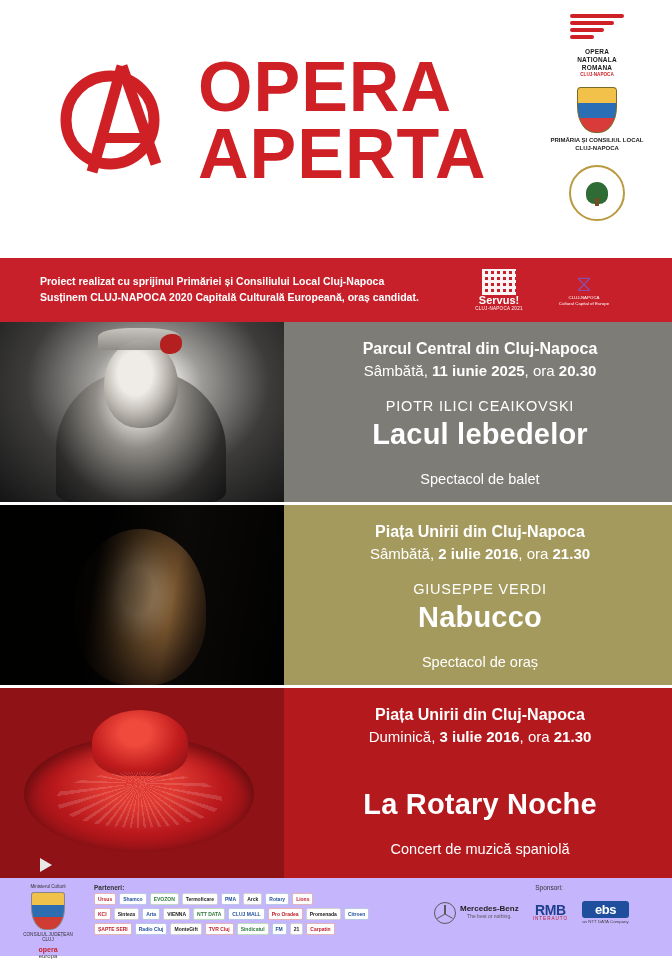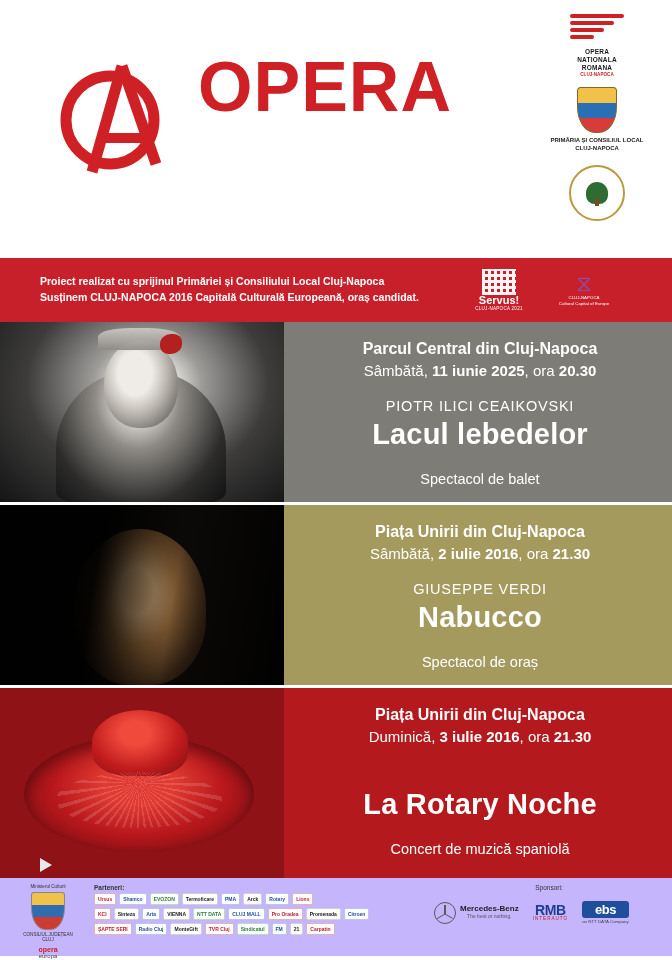--- a/index.html
+++ b/index.html
@@ -211,20 +211,21 @@
       <svg width="132" height="132" viewBox="0 0 132 132">
         <circle cx="58" cy="68" r="44" fill="none" stroke="#cf2026" stroke-width="11"></circle>
         <path d="M70 14 L40 120" stroke="#cf2026" stroke-width="11" fill="none"></path>
         <path d="M70 14 L104 112" stroke="#cf2026" stroke-width="11" fill="none"></path>
         <path d="M52 86 L92 86" stroke="#cf2026" stroke-width="10" fill="none"></path>
       </svg>
     </div>
 
     <div class="title-block">
       <div class="l1">OPERA</div>
+      <div class="l2">APERTA</div>
     </div>
 
     <div class="org-col">
 
       <div>
         <div class="org-logo-lines">
           <span style="top:0;  width:54px;"></span>
           <span style="top:7px; width:44px;"></span>
           <span style="top:14px;width:34px;"></span>
           <span style="top:21px;width:24px;"></span>
@@ -245,21 +246,21 @@
             <div class="wreath-tree"></div>
           </div>
       </div>
 
     </div>
   </div>
 
   <div class="support-bar">
     <div class="support-text">
       <div>Proiect realizat cu sprijinul Primăriei și Consiliului Local Cluj-Napoca</div>
-      <div>Susținem CLUJ-NAPOCA 2016 Capitală Culturală Europeană, oraș candidat.</div>
+      <div>Susținem CLUJ-NAPOCA 2020 Capitală Culturală Europeană, oraș candidat.</div>
     </div>
     <div class="support-logos">
       <div class="servus-logo">
         <div class="servus-grid"></div>
         <div class="servus-word">Servus!</div>
         <div class="servus-sub">CLUJ-NAPOCA 2021</div>
       </div>
       <div class="ccj-logo">
         <div class="ccj-mark">⧖</div>
         <div class="ccj-text">CLUJ-NAPOCA<br>Cultural Capital of Europe</div>

